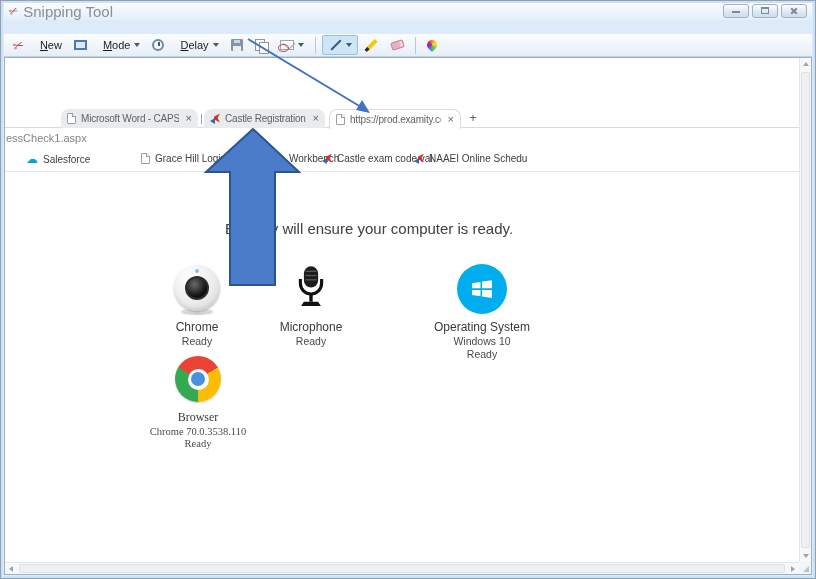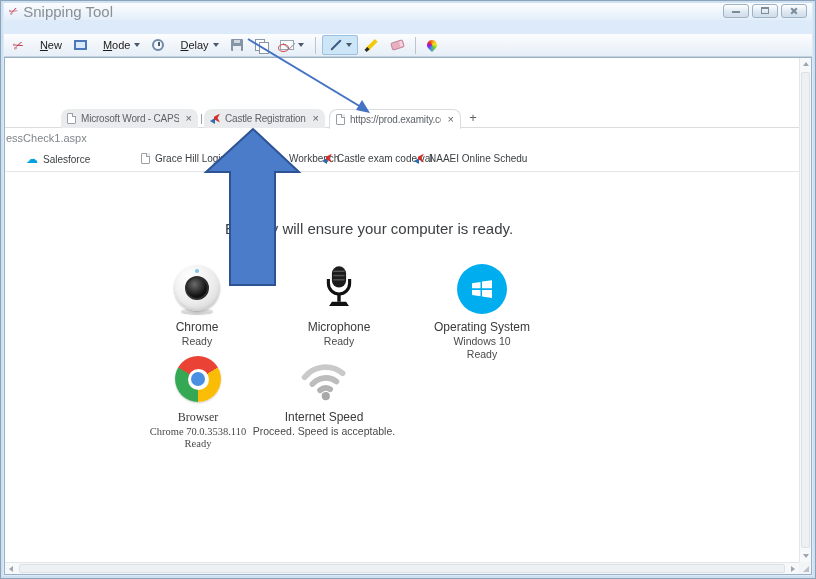--- a/index.html
+++ b/index.html
@@ -255,21 +255,21 @@
         <div class="icn">
           <div class="webcam">
               <div class="lens"></div>
             </div>
           <div class="webcam-base"></div>
         </div>
         <div class="nm">Chrome</div>
         <div class="ln">Ready</div>
       </div>
 
-      <div class="check" style="left:278px; top:205px; width:112px;">
+      <div class="check" style="left:250px; top:205px; width:112px;">
         <div class="icn">
           <svg width="34" height="50" viewBox="0 0 24 34">
             <rect x="7" y="1" width="10" height="15" rx="5" fill="#1c1c1c"></rect>
             <rect x="8" y="4" width="8" height="1" fill="#555"></rect>
             <rect x="8" y="7" width="8" height="1" fill="#555"></rect>
             <rect x="8" y="10" width="8" height="1" fill="#555"></rect>
             <path d="M4.5 10 v3 a7.5 7.5 0 0 0 15 0 v-3" stroke="#111" stroke-width="2.2" fill="none"></path>
             <rect x="10.8" y="21" width="2.4" height="5" fill="#111"></rect>
             <path d="M7 26 L17 26 L19 29 L5 29 Z" fill="#111"></path>
           </svg>
@@ -300,32 +300,20 @@
               <div class="ring">
                 <div class="dot"></div>
               </div>
             </div>
         </div>
         <div class="nm">Browser</div>
         <div class="ln">Chrome 70.0.3538.110</div>
         <div class="ln">Ready</div>
       </div>
 
-      <div class="check" style="left:234px; top:295px; width:170px;">
-        <div class="icn" style="transform:rotate(-6deg);">
-          <svg width="56" height="46" viewBox="0 0 44 36">
-            <path d="M7 15 A 21 21 0 0 1 37 15" stroke="#c9c9c9" stroke-width="4.5" fill="none" stroke-linecap="round"></path>
-            <path d="M12.5 21 A 14 14 0 0 1 31.5 21" stroke="#bdbdbd" stroke-width="4.5" fill="none" stroke-linecap="round"></path>
-            <path d="M18 26.5 A 7 7 0 0 1 26 26.5" stroke="#b2b2b2" stroke-width="4.5" fill="none" stroke-linecap="round"></path>
-            <circle cx="22" cy="31.5" r="3.2" fill="#a8a8a8"></circle>
-          </svg>
-        </div>
-        <div class="nm">Internet Speed</div>
-        <div class="ln">Proceed. Speed is acceptable.</div>
-      </div>
 
     </div>
 
     <div class="vscroll">
       <span class="sarrow sa-up"></span>
       <div class="vthumb"></div>
       <span class="sarrow sa-down"></span>
     </div>
     <div class="hscroll">
       <span class="sarrow sa-left"></span>

